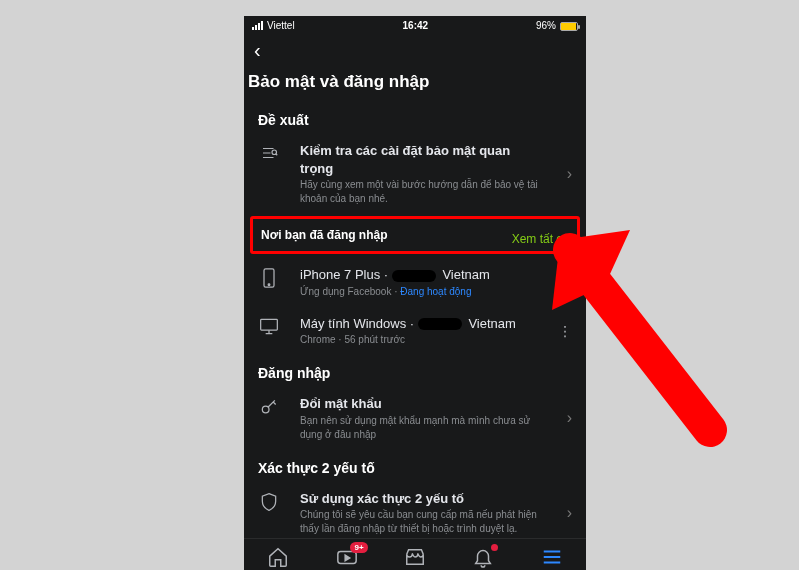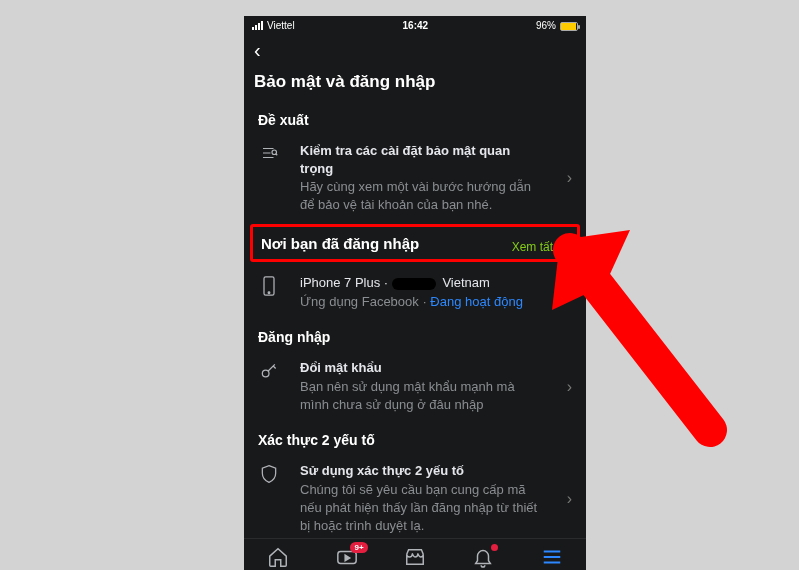--- a/index.html
+++ b/index.html
@@ -42,51 +42,51 @@
   }
   .battery::after {
     content: ""; position: absolute; right: -3px; top: 2px;
     width: 2px; height: 4px; background: #aaa; border-radius: 1px;
   }
   .battery .fill { position: absolute; left: 0; top: 0; bottom: 0; width: 95%; background: #ffcc00; }
   .back-row { padding: 6px 10px 4px; }
   .back-chev { font-size: 20px; color: #fff; font-weight: 300; }
   .page-title {
     font-size: 17px; font-weight: 700; color: #fff;
-    padding: 6px 10px 10px;
+    padding: 6px 4px 10px;
   }
   .section-header {
     font-size: 14px; font-weight: 700; color: #fff;
     padding: 10px 14px 6px;
     display: flex; justify-content: space-between; align-items: flex-end;
   }
   .see-all { color: #84cc16; font-size: 12px; font-weight: 400; margin-top: 8px; }
   .highlight-box {
     border: 3px solid #ff0000;
     border-radius: 3px;
     margin: 2px 6px 4px;
     padding: 5px 8px;
     display: flex; justify-content: space-between; align-items: center;
   }
-  .highlight-box .ht { font-size: 15px; font-weight: 700; color: #fff; }
+  .highlight-box .ht { font-size: 12px; font-weight: 700; color: #fff; }
   .row {
     display: flex; align-items: flex-start;
     padding: 8px 14px;
     gap: 20px;
   }
   .row .icon {
     width: 22px; flex-shrink: 0;
     color: #b0b3b8;
     display: flex; align-items: center; justify-content: center;
     padding-top: 2px;
   }
   .row .content { flex: 1; min-width: 0; }
   .row .title { font-size: 13px; color: #e4e6eb; line-height: 1.35; }
   .row .title b { font-weight: 600; display: inline; }
-  .row .sub { font-size: 13px; color: #8a8d91; line-height: 1.4; margin-top: 1px; }
+  .row .sub { font-size: 10px; color: #8a8d91; line-height: 1.4; margin-top: 1px; }
   .row .chev { color: #777; font-size: 16px; align-self: center; }
   .row .dots { color: #b0b3b8; font-size: 14px; align-self: center; letter-spacing: 0; line-height: 1; }
   .active-link { color: #2d88ff; margin-top: 34px; }
   .redact {
     display: inline-block; background: #000; border-radius: 9px;
     width: 44px; height: 12px; vertical-align: middle;
     margin: 0 3px 0 0;
   }
   .bottom-nav {
     position: absolute; left: 0; right: 0; bottom: 0;
@@ -175,20 +175,37 @@
     <div class="content">
       <div class="title">
         <span>iPhone 7 Plus</span> · <span class="redact"></span> <span>Vietnam</span>
       </div>
       <div class="sub">
         <span>Ứng dụng Facebook</span> · <span class="active-link">Đang hoạt động</span>
       </div>
     </div>
   </div>
 
+  <div class="row">
+    <div class="icon">
+      <svg width="20" height="18" viewBox="0 0 24 20" fill="none" stroke="currentColor" stroke-width="1.5">
+        <rect x="2" y="2" width="20" height="13" rx="1"></rect>
+          <path d="M8 19h8M12 15v4"></path>
+      </svg>
+    </div>
+    <div class="content">
+      <div class="title">
+        <span>Máy tính Windows</span> · <span class="redact"></span> <span>Vietnam</span>
+      </div>
+      <div class="sub">
+        <span>Chrome</span> · <span>56 phút trước</span>
+      </div>
+    </div>
+    <div class="dots">⋮</div>
+  </div>
 
   <div class="section-header">
     <span>Đăng nhập</span>
   </div>
   <div class="row">
     <div class="icon">
       <svg width="20" height="20" viewBox="0 0 24 24" fill="none" stroke="currentColor" stroke-width="1.5">
         <circle cx="8" cy="15" r="4"></circle>
           <path d="M11 12l8-8M17 6l3 3"></path>
       </svg>

